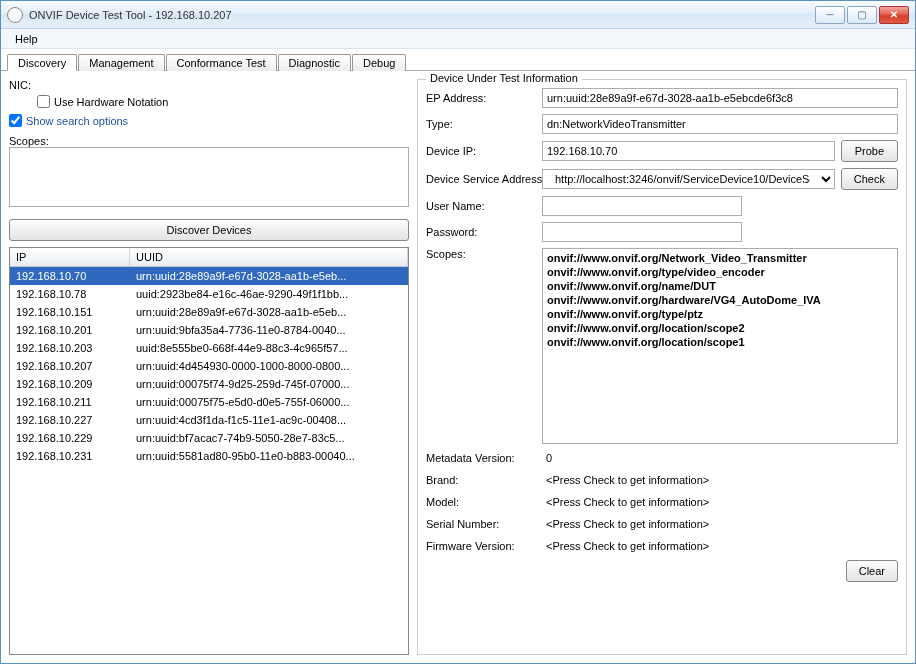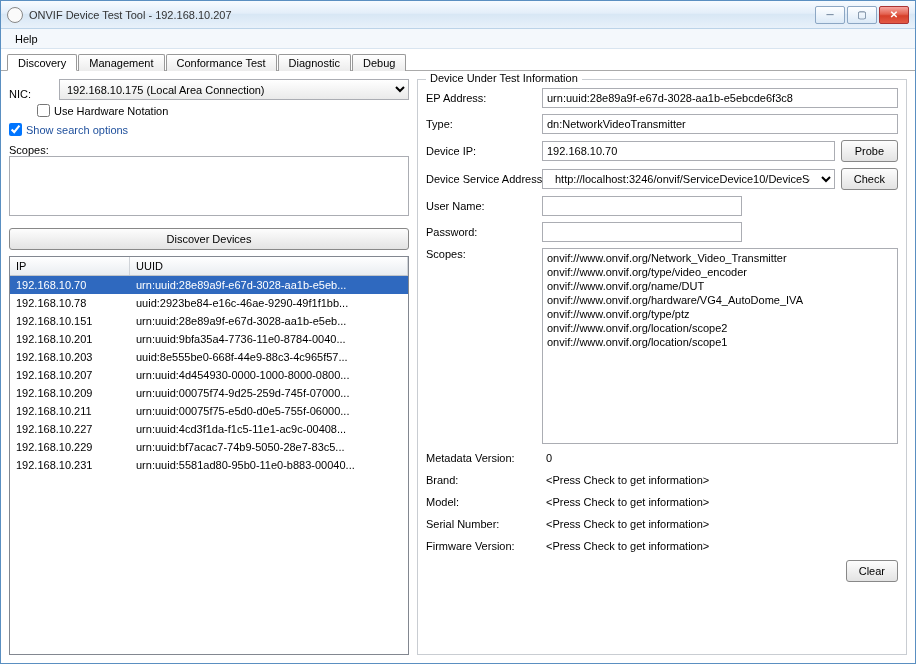--- a/index.html
+++ b/index.html
@@ -56,21 +56,21 @@
 .tr.selected { background:#2f69bf; color:#fff; }
 
 .fieldset { border:1px solid #c9cdd2; padding:8px 8px 8px 8px; position:relative; height:100%; }
 .legend { position:absolute; top:-8px; left:8px; background:#fff; padding:0 4px; }
 
 .form-grid { display:grid; grid-template-columns: 110px 1fr auto; column-gap:6px; row-gap:6px; align-items:center; }
 .form-grid .lbl { white-space:nowrap; }
 input.ro { height:20px; border:1px solid #abadb3; background:#fff; padding:1px 4px; width:100%; }
 select.ro { height:20px; border:1px solid #abadb3; background:#fff; padding:1px 8px; width:100%; }
 .span2 { grid-column: 2 / 4; }
-textarea.scopes-big { width:100%; height:196px; border:1px solid #abadb3; resize:none; background:#fff; font-family:inherit; font-size:11px; line-height:14px; padding:2px 4px; overflow-y:scroll;}
+textarea.scopes-big { width:100%; height:196px; border:1px solid #abadb3; resize:none; background:#fff; font-family:inherit; font-size:11px; line-height:14px; padding:2px 4px; overflow-y:scroll;font-weight:bold;}
 .static-val { padding:2px 4px; }
 .bottom-row { display:flex; justify-content:flex-end; margin-top:6px; }
 </style>
 </head>
 <body>
 
 <div class="window">
   <div class="titlebar">
     <div class="icon"></div>
     <div class="title">ONVIF Device Test Tool - 192.168.10.207</div>
@@ -92,23 +92,20 @@
     <div class="tab">Conformance Test</div>
     <div class="tab">Diagnostic</div>
     <div class="tab">Debug</div>
   </div>
 
   <div class="content">
 
     <div class="left-panel">
       <div class="row">
         <label>NIC:</label>
-        <select class="combo">
-          <option>192.168.10.175 (Local Area Connection)</option>
-        </select>
       </div>
       <div class="checkbox">
         <input type="checkbox" style="">
         <label>Use Hardware Notation</label>
       </div>
       <div class="checkbox blue" style="margin-left:0;margin-top:2px;">
         <input type="checkbox" checked="" style="">
         <label>Show search options</label>
       </div>
       <div style="margin-top:4px;">

